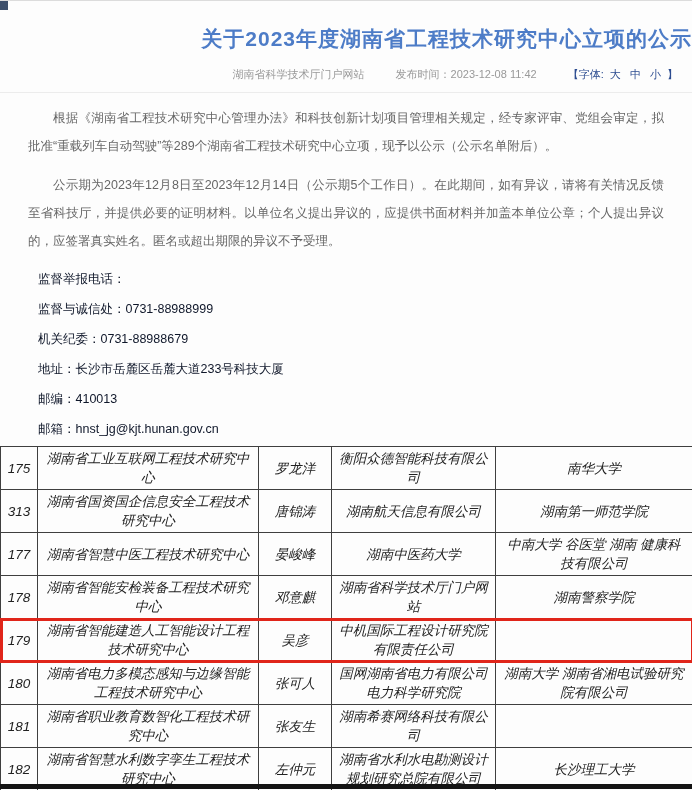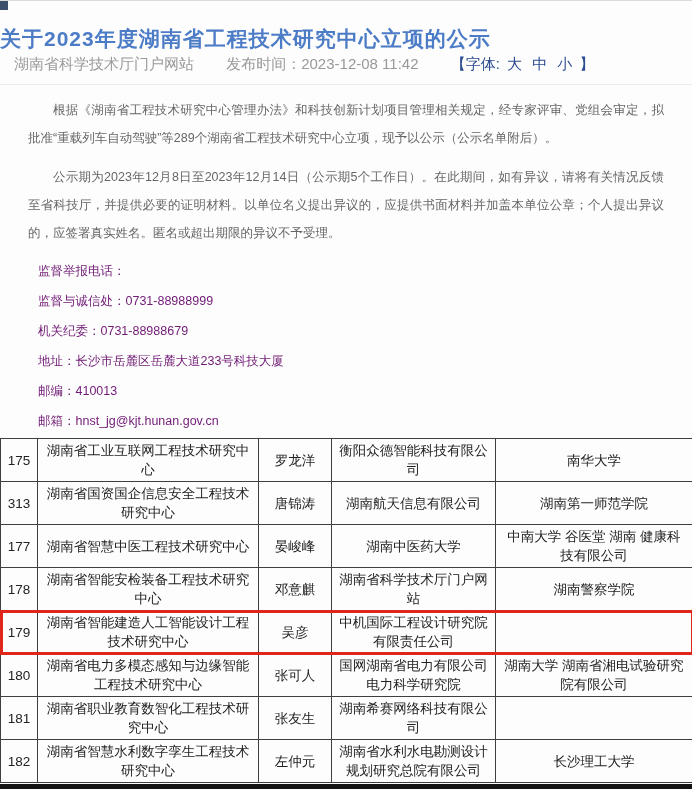--- a/index.html
+++ b/index.html
@@ -10,31 +10,31 @@
     position: relative;
     overflow: hidden;
     border-top: 1px solid #dcdcdc;
     color: #666;
   }
   .corner-mark {
     position: absolute; top: 0; left: 0;
     width: 8px; height: 9px;
     background: #3d4f6b;
   }
-  .page-header { text-align: left; }
+  .page-header { text-align: right; }
   .page-title {
     margin-top: 24px;
     font-size: 21px;
     font-weight: bold;
     color: #4d7cc7;
     letter-spacing: 1px;
   }
   .meta-line {
-    margin-top: 2px;
-    font-size: 15px;
+    margin-top: 14px;
+    font-size: 11px;
     color: #999;
   }
   .meta-line .meta-item { margin: 0 14px; }
   .font-widget { color: #2c4c90; }
   .font-widget .font-opt { margin: 0 3px; cursor: pointer; }
   .header-divider {
     margin-top: 10px;
     border: none;
     border-bottom: 1px solid #ececec;
   }
@@ -44,27 +44,28 @@
     font-size: 12.5px;
     line-height: 28px;
     color: #666;
     text-indent: 2em;
     text-align: justify;
   }
   .contacts { margin-top: 9px; padding-left: 10px; }
   .contact-line {
     font-size: 12.5px;
     line-height: 30px;
-    color: #701a75;
+    color: #0f172a;
   }
   table.listing {
     width: 692px;
     border-collapse: collapse;
     table-layout: fixed;
     margin-top: 2px;
+    font-style: italic;
   }
   table.listing td {
     border: 1px solid #3f3f3f;
     height: 41px;
     text-align: center;
     vertical-align: middle;
     font-size: 13.5px;
     line-height: 19px;
     color: #222;
     padding: 2px 5px;

